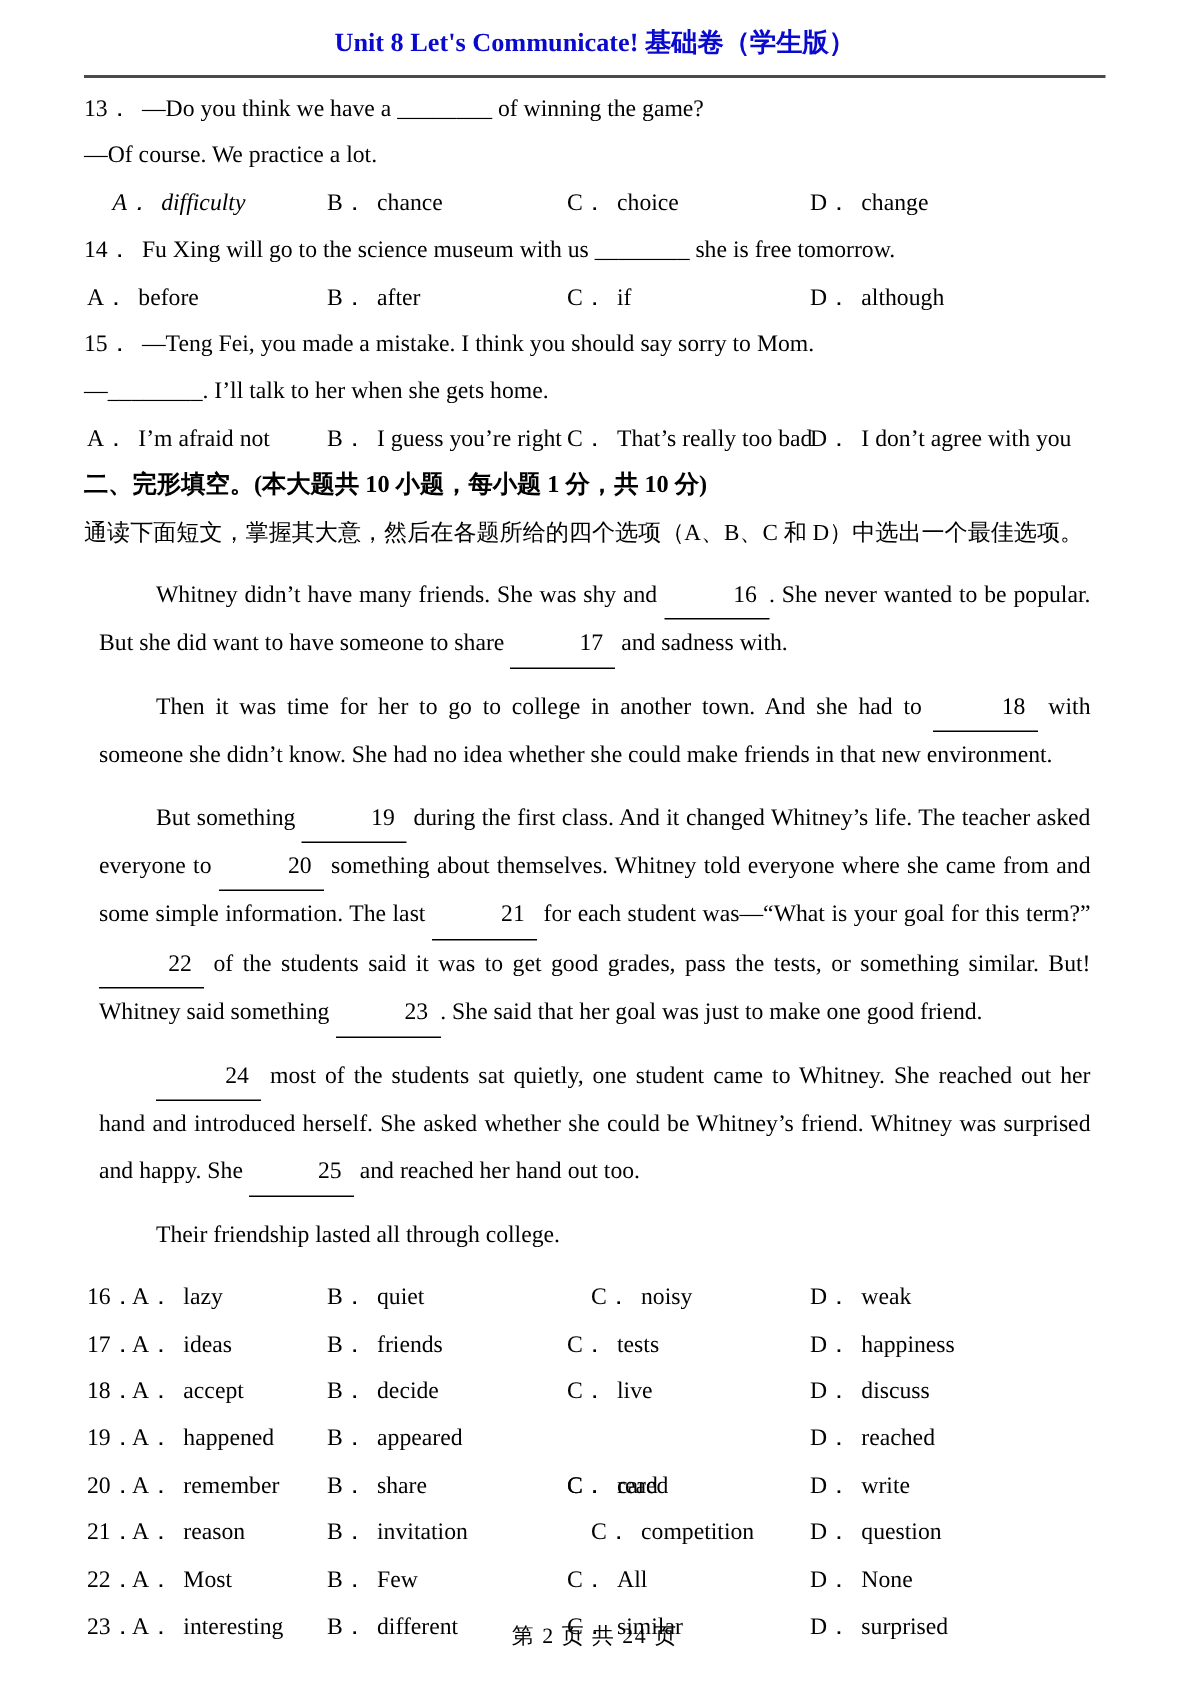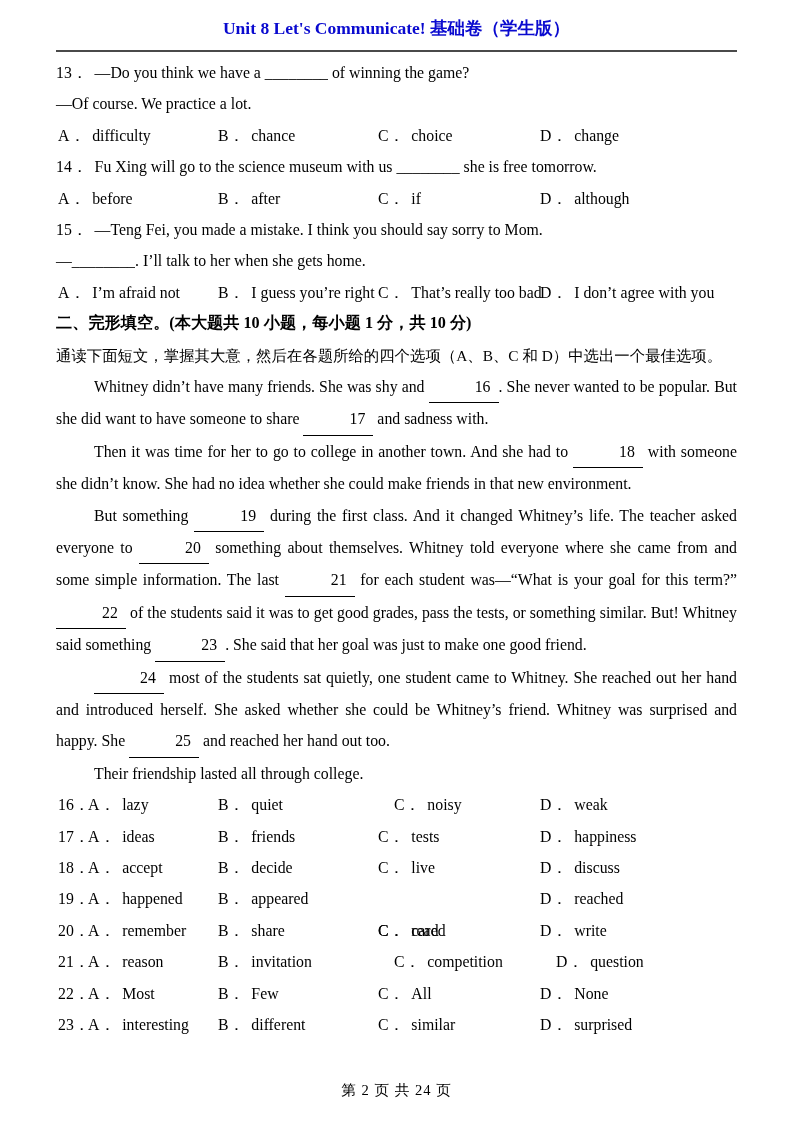--- a/index.html
+++ b/index.html
@@ -42,21 +42,21 @@
     line-height:31.4px;
   }
   .opt-cell{
     position:absolute;
     top:0;
     white-space:nowrap;
   }
   .opt-label{margin-right:7px;}
   .num-cell{position:absolute;left:2px;top:0;}
   .passage p{
-    margin:0;
+    margin:10px;
     text-align:justify;
     text-indent:38px;
     line-height:31.4px;
   }
   .blank{
     display:inline-block;
     min-width:66px;
     text-align:center;
     border-bottom:1px solid #000;
     padding:0 2px;
@@ -86,21 +86,21 @@
 <body>
 
 <div class="page">
   <div class="doc-title">Unit 8 Let's Communicate! 基础卷（学生版）</div>
   <hr class="head-rule">
 
   <div id="questions">
       <div class="line"><span class="qnum">13．</span><span>—Do you think we have a ________ of winning the game?</span></div>
       <div class="line"><span>—Of course. We practice a lot.</span></div>
       <div class="opt-row">
-        <span class="opt-cell" style="left: 2px;"><span class="opt-label">A．</span><span class="opt-text">difficulty</span></span>
+        <span class="opt-cell" style="left: 19px; font-style: italic;"><span class="opt-label">A．</span><span class="opt-text">difficulty</span></span>
         <span class="opt-cell" style="left: 162px;"><span class="opt-label">B．</span><span class="opt-text">chance</span></span>
         <span class="opt-cell" style="left: 322px;"><span class="opt-label">C．</span><span class="opt-text">choice</span></span>
         <span class="opt-cell" style="left: 484px;"><span class="opt-label">D．</span><span class="opt-text">change</span></span>
       </div>
       <div class="line"><span class="qnum">14．</span><span>Fu Xing will go to the science museum with us ________ she is free tomorrow.</span></div>
       <div class="opt-row">
         <span class="opt-cell" style="left: 2px;"><span class="opt-label">A．</span><span class="opt-text">before</span></span>
         <span class="opt-cell" style="left: 162px;"><span class="opt-label">B．</span><span class="opt-text">after</span></span>
         <span class="opt-cell" style="left: 322px;"><span class="opt-label">C．</span><span class="opt-text">if</span></span>
         <span class="opt-cell" style="left: 484px;"><span class="opt-label">D．</span><span class="opt-text">although</span></span>
@@ -160,21 +160,21 @@
         <span class="opt-cell" style="left: 32px;"><span class="opt-label">A．</span><span class="opt-text">remember</span></span>
         <span class="opt-cell" style="left: 162px;"><span class="opt-label">B．</span><span class="opt-text">share</span></span>
         <span class="opt-cell" style="left: 322px;"><span class="opt-label">C．</span><span class="opt-text">read</span></span>
         <span class="opt-cell" style="left: 484px;"><span class="opt-label">D．</span><span class="opt-text">write</span></span>
       </div>
       <div class="opt-row">
         <span class="num-cell">21．</span>
         <span class="opt-cell" style="left: 32px;"><span class="opt-label">A．</span><span class="opt-text">reason</span></span>
         <span class="opt-cell" style="left: 162px;"><span class="opt-label">B．</span><span class="opt-text">invitation</span></span>
         <span class="opt-cell" style="left: 338px;"><span class="opt-label">C．</span><span class="opt-text">competition</span></span>
-        <span class="opt-cell" style="left: 484px; margin-left: 16px;"><span class="opt-label">D．</span><span class="opt-text">question</span></span>
+        <span class="opt-cell" style="left: 484px;"><span class="opt-label">D．</span><span class="opt-text">question</span></span>
       </div>
       <div class="opt-row">
         <span class="num-cell">22．</span>
         <span class="opt-cell" style="left: 32px;"><span class="opt-label">A．</span><span class="opt-text">Most</span></span>
         <span class="opt-cell" style="left: 162px;"><span class="opt-label">B．</span><span class="opt-text">Few</span></span>
         <span class="opt-cell" style="left: 322px;"><span class="opt-label">C．</span><span class="opt-text">All</span></span>
         <span class="opt-cell" style="left: 484px;"><span class="opt-label">D．</span><span class="opt-text">None</span></span>
       </div>
       <div class="opt-row">
         <span class="num-cell">23．</span>

